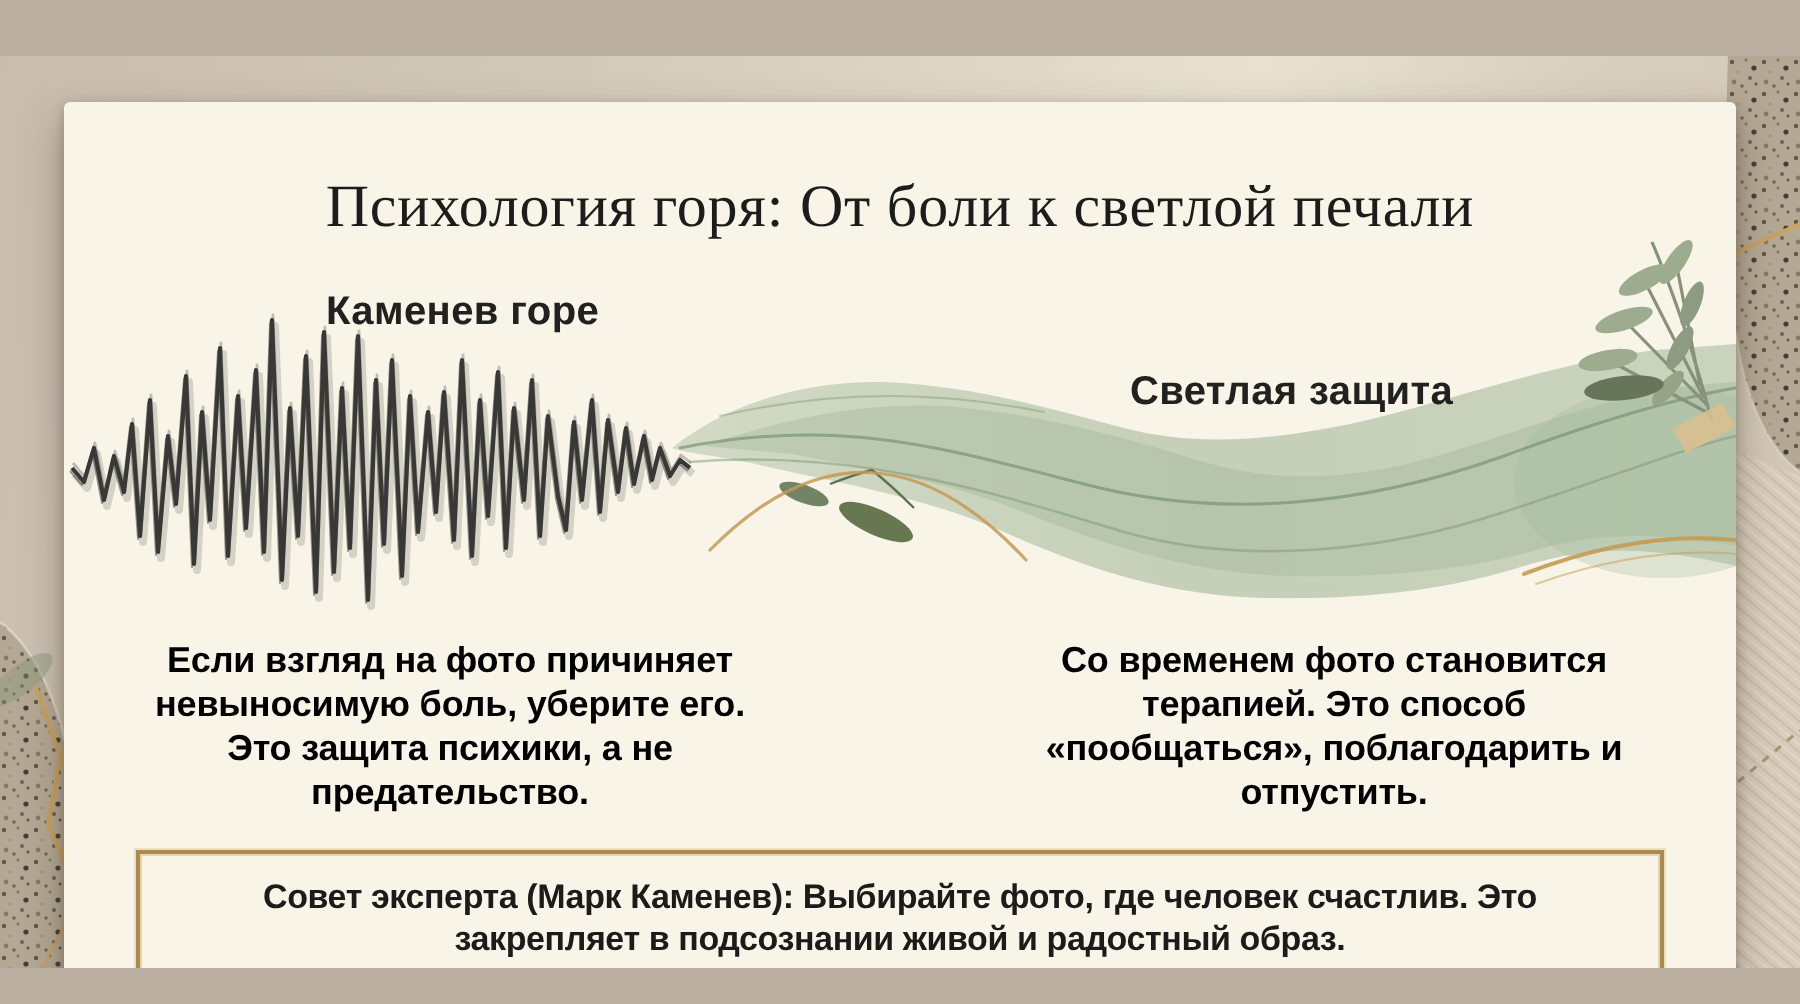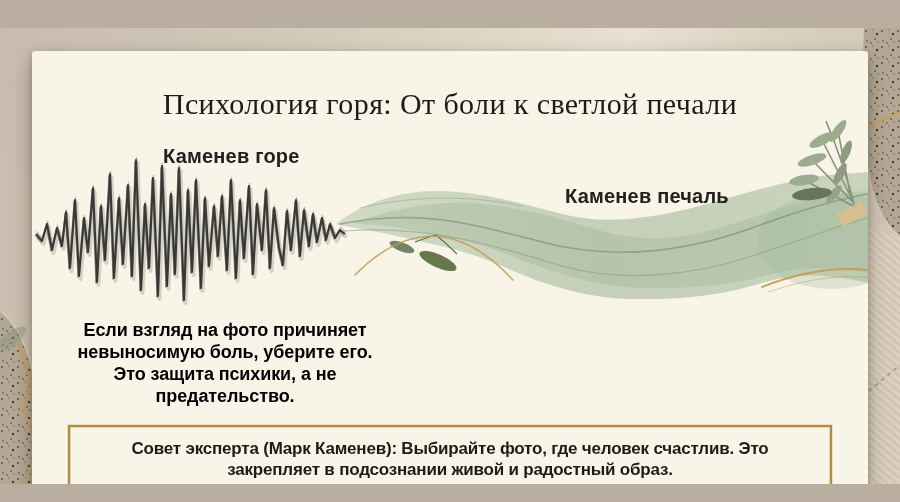--- a/index.html
+++ b/index.html
@@ -136,21 +136,22 @@
           <ellipse cx="802" cy="143" rx="11" ry="4" transform="rotate(-48 802 143)" fill="#95a487"></ellipse>
         </g>
         <ellipse cx="780" cy="143" rx="20" ry="6" transform="rotate(-6 780 143)" fill="#67765a"></ellipse>
         <rect x="-14" y="-7" width="28" height="14" transform="translate(820,163) rotate(-28)" fill="#dcc08f" opacity=".85"></rect>
       </g>
     </svg>
 
     <h1 class="title">Психология горя: От боли к светлой печали</h1>
 
     <div class="label label-acute">Каменев горе</div>
-    <div class="label label-light">Каменев печаль</div>
+    <div class="label label-light">Светлая защита</div>
 
     <p class="para para-left">Если взгляд на фото причиняет невыносимую боль, уберите его. Это защита психики, а не предательство.</p>
+    <p class="para para-right">Со временем фото становится терапией. Это способ «пообщаться», поблагодарить и отпустить.</p>
 
     <div class="advice">
       <p>Совет эксперта (Марк Каменев): Выбирайте фото, где человек счастлив. Это закрепляет в подсознании живой и радостный образ.</p>
     </div>
   </div>
 </div>
 
 </body></html>

